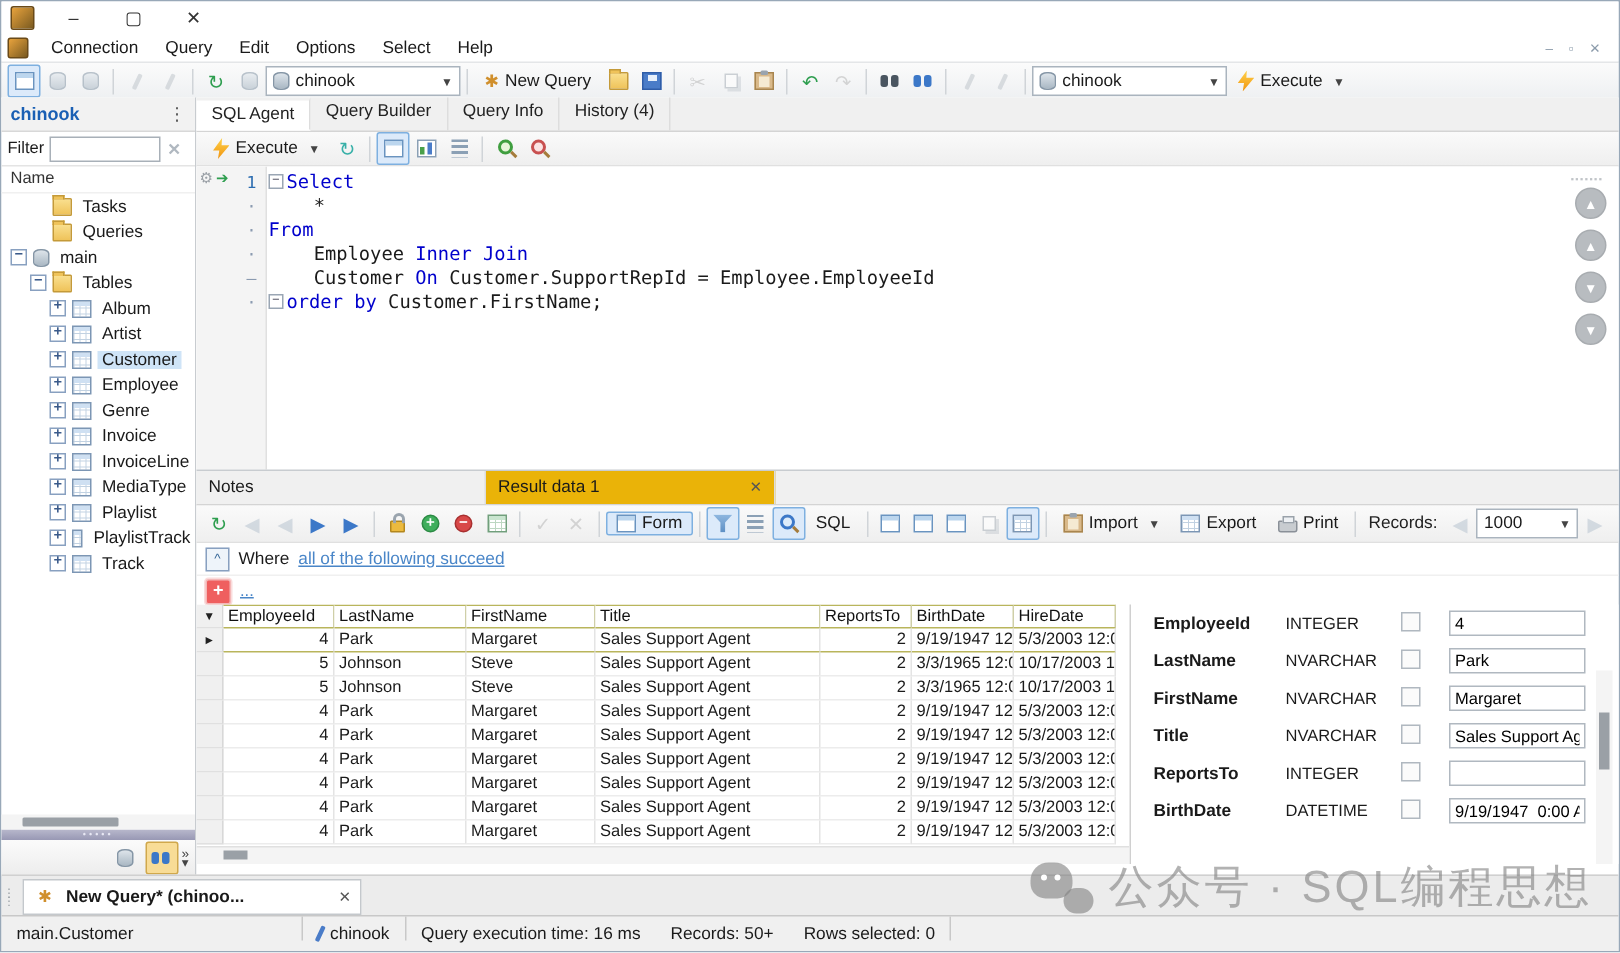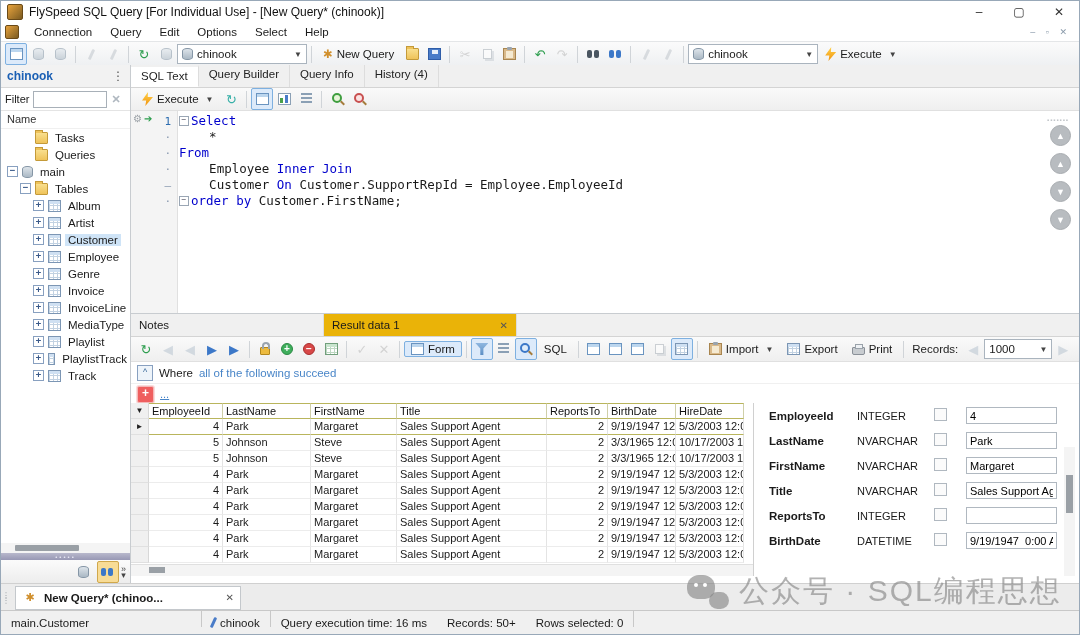--- a/index.html
+++ b/index.html
@@ -110,21 +110,21 @@
   #results-panel{position:absolute;left:130px;top:312px;right:0;bottom:50px;background:#fff;border-top:1px solid #c8ccd0}
   #result-tabs{height:22px;display:flex;background:#f0f0f0;border-bottom:1px solid #d4d4d4}
   .rtab{width:176px;display:flex;align-items:center;padding:0 8px;font-size:11.5px;border-right:1px solid #ddd;gap:6px}
   .rtab.active{background:#eab308}
   .rtab .cls{margin-left:auto;color:#555;font-size:10px}
   #result-toolbar{height:24px;display:flex;align-items:center;background:linear-gradient(#fafafa,#efefef);border-bottom:1px solid #e0e0e0;padding-left:4px;white-space:nowrap}
   #result-toolbar .tb-combo{min-width:64px}
   #where-bar{height:21px;display:flex;align-items:center;gap:6px;padding-left:6px;border-bottom:1px solid #f0f0f0}
   #where-collapse{width:14px;height:14px;border:1px solid #88a0c0;background:#eef4fa;color:#3a6a9a;font-size:9px;text-align:center;line-height:13px}
   #where-label{font-size:11.5px}
-  #where-link{color:#4a86c8;font-size:11.5px}
+  #where-link{color:#4a86c8;text-decoration:underline;font-size:11.5px}
   #plus-bar{height:20px;display:flex;align-items:center;gap:6px;padding-left:6px}
   #plus-btn{width:15px;height:15px;background:#ef5f5f;border:1px solid #f4b8b8;color:#fff;font:bold 12px/13px "Liberation Sans",sans-serif;text-align:center;border-radius:2px;box-shadow:0 0 0 1px #fadcdc}
   #more-link{color:#4a86c8;text-decoration:underline}
   #result-body{position:absolute;left:0;right:0;top:89px;bottom:8px;display:flex}
   #grid-wrap{width:622px;position:relative;border-right:1px solid #d0d0d0;overflow:hidden}
   #grid{position:absolute;left:0;top:0;right:0}
   .g-row{display:flex;height:16px;box-sizing:border-box}
   .g-cell{box-sizing:border-box;border-right:1px solid #e4e4e4;border-bottom:1px solid #ececec;padding:0 3px;font-size:11px;line-height:15px;overflow:hidden;white-space:nowrap}
   .g-head .g-cell{border-right:1px solid #cfcfa8;border-top:1px solid #b9b55c;border-bottom:1px solid #b9b55c;background:#fff;color:#111}
   .g-ind{flex:0 0 17px;background:#f0f0f0;border-right:1px solid #d8d8d8;border-bottom:1px solid #e0e0e0;text-align:center;font-size:8px;color:#222;line-height:15px}
@@ -168,21 +168,20 @@
   #wm-icon .b2{position:absolute;right:0;bottom:0;width:20px;height:17px;background:rgba(130,130,130,.62);border-radius:9px}
   #wm-text{font-size:30px;letter-spacing:2px;font-family:"Liberation Sans",sans-serif;white-space:nowrap}
 </style>
 </head>
 <body>
 
 <div id="app">
 
   <div id="title-bar">
     <span class="appicon"></span>
-    <span class="ttl">FlySpeed SQL Query  [For Individual Use] - [New Query* (chinook)]</span>
     <span id="win-controls" style="display:flex">
         <span class="wctl">–</span>
         <span class="wctl">▢</span>
         <span class="wctl">✕</span>
       </span>
   </div>
 
   <div id="menu-bar">
     <span class="appicon"></span>
     <span id="menu-items" style="display:flex">
@@ -383,21 +382,21 @@
         <span id="sb-more">
             <span>»</span>
             <span>▾</span>
           </span>
       </div>
     </div>
   </div>
 
   <div id="editor-area">
     <div id="editor-tabs">
-        <span class="etab active">SQL Text</span>
+        <span class="etab active">SQL Agent</span>
         <span class="etab">Query Builder</span>
         <span class="etab">Query Info</span>
         <span class="etab">History (4)</span>
       </div>
     <div id="sql-toolbar">
         <span class="tb-btn">
           <span class="sh lightning"></span>
           <span>Execute</span>
           <span class="caret">▼</span>
         </span>

